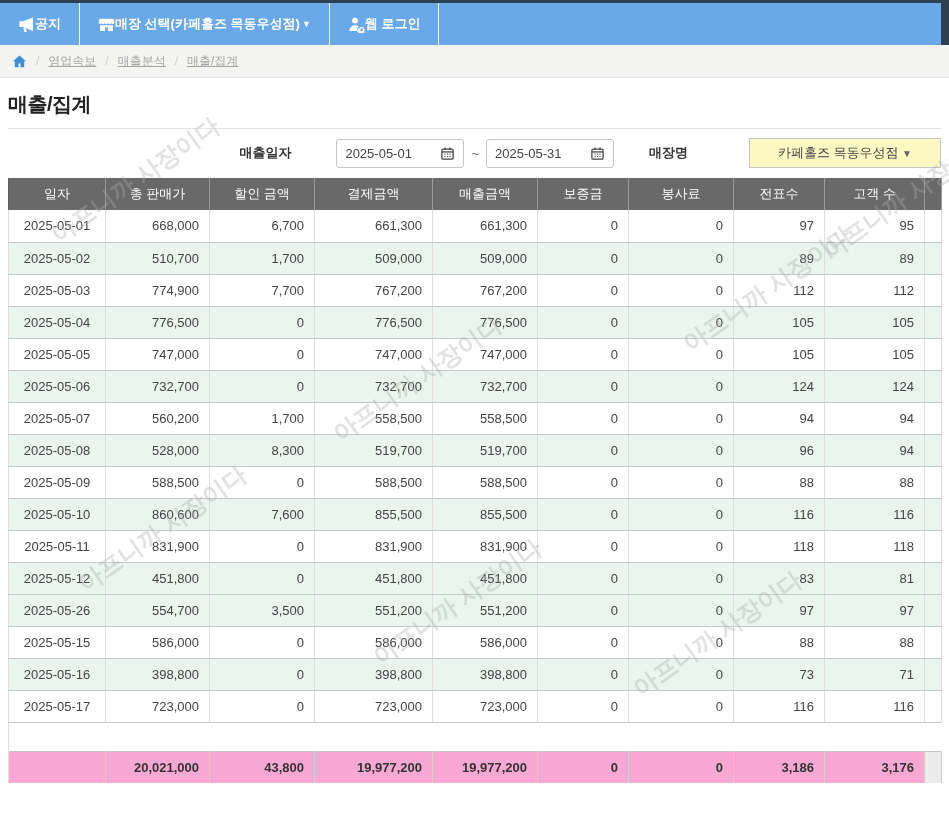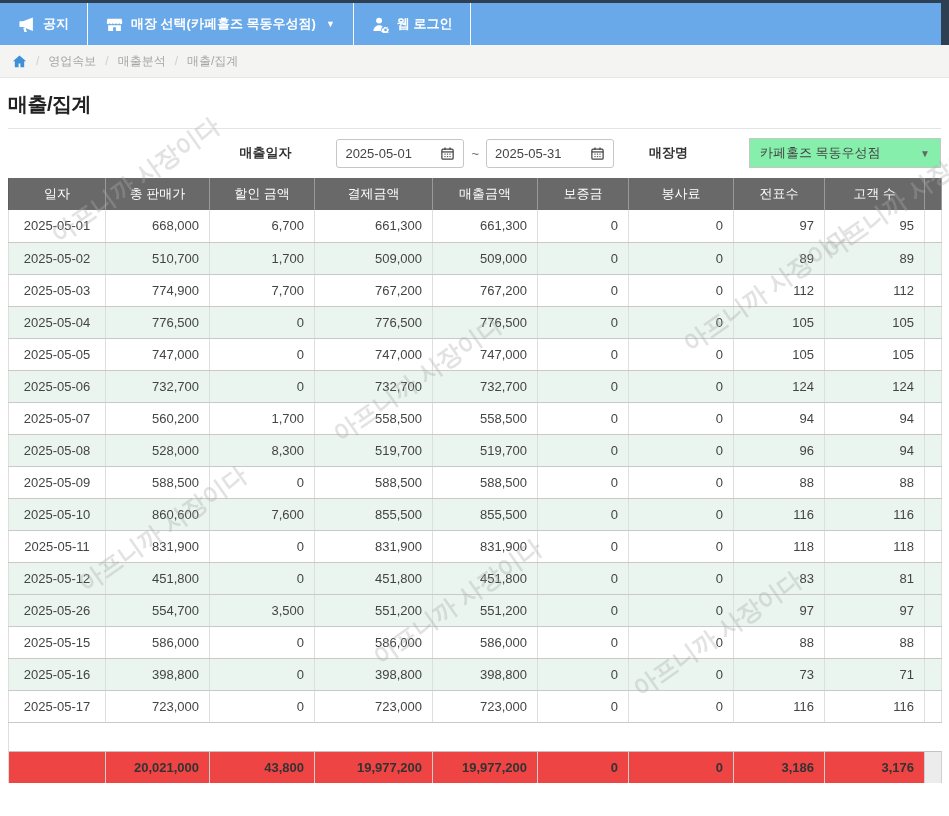--- a/index.html
+++ b/index.html
@@ -10,71 +10,71 @@
   }
   
   .topbar {
     height:45px; background:#69a9e9; border-top:3px solid #2e3f52;
     display:flex; align-items:stretch; position:relative;
   }
   .topbar::after {
     content:""; position:absolute; right:0; top:-3px; bottom:0; width:8px; background:#2e3f52;
   }
   .tb-btn {
-    display:flex; align-items:center; gap:8px; color:#fff; font-size:13px; font-weight:bold;
+    display:flex; align-items:center; color:#fff; font-size:13px; font-weight:bold;
     padding:16px 18px; border-right:1px solid rgba(255,255,255,.95); cursor:pointer; white-space:nowrap;
   }
   .tb-btn .caret { font-size:9px; margin-left:2px; }
   .tb-icon { width:17px; height:17px; display:inline-block; }
   
   .breadcrumb {
     height:33px; background:#f4f4f2; border-bottom:1px solid #e6e6e4;
     display:flex; align-items:center; padding:0 12px; gap:9px; font-size:12px; color:#a5a5a5;
   }
-  .crumb { cursor:pointer; }
+  .crumb { cursor:pointer;text-decoration:underline; }
   .crumb-sep { color:#cfcfcf; }
   .home-icon { width:15px; height:15px; display:inline-block; cursor:pointer; }
   
   .page-head { padding:14px 8px 0 8px; }
   .page-title { font-size:20px; font-weight:bold; color:#222; letter-spacing:-0.5px; line-height:24px; }
   .rule { border-bottom:1px solid #e4e4e4; margin-top:12px; }
   
   .filters { display:flex; align-items:center; margin:9px 8px 0 8px; height:30px; font-size:13px; color:#333;justify-content:flex-end; }
   .flabel { font-weight:bold; }
   .flabel.date { width:97px; }
   .flabel.store { width:100px; margin-left:35px; }
   .dateinput {
     width:128px; height:29px; border:1px solid #c6c6c6; border-radius:3px; background:#fff;
     display:flex; align-items:center; justify-content:space-between; padding:0 8px; color:#444; cursor:text;
   }
   .cal-icon { width:15px; height:15px; display:inline-block; cursor:pointer; }
   .tilde { margin:0 7px; color:#666; }
   .selectbox {
-    width:192px; height:30px; border:1px solid #c6c6c6; background:#86efac;
-    display:flex; align-items:center; justify-content:space-between; padding:0 10px; color:#444; cursor:pointer;
+    width:192px; height:30px; border:1px solid #c6c6c6; background:#fef9c3;
+    display:flex; align-items:center; justify-content:space-between; padding:0 28px; color:#444; cursor:pointer;
   }
   .selectbox .caret { font-size:10px; color:#666; }
   
   .table-wrap { margin:10px 0 0 8px; width:933px; position:relative; }
   table { border-collapse:collapse; table-layout:fixed; width:933px; font-size:13px; }
   th {
     background:#696969; color:#fff; font-weight:normal; height:32px;
     border-right:1px solid #999; border-left:1px solid #5e5e5e; text-align:center;margin-top:42px;
   }
   td {
     height:32px; border-bottom:1px solid #c9c9c9; border-right:1px solid #dedede; color:#444;
     overflow:hidden; white-space:nowrap;
   }
   tbody tr td:first-child { border-left:1px solid #dedede; }
   .c-date { text-align:center; }
   .c-num  { text-align:right; padding-right:10px; }
   tr.alt td { background:#e9f5ee; }
   tr.spacer td { height:29px; background:#fff; border-bottom:none; border-right:none; border-left:none; }
   tr.total td {
-    background:#ef4444; font-weight:bold; color:#333; height:32px;
+    background:#f9a8d4; font-weight:bold; color:#333; height:32px;
     border-top:1px solid #c2c2c2; border-bottom:none; border-right:1px solid #d0d0d0;
   }
   tr.total td.c-pad { background:#ececec; }
   
   .wm {
     position:absolute; font-size:24px; font-weight:bold; color:rgba(172,172,172,0.35);
     transform:rotate(-35deg); white-space:nowrap; pointer-events:none; z-index:5;
   }
 </style>
 </head>

